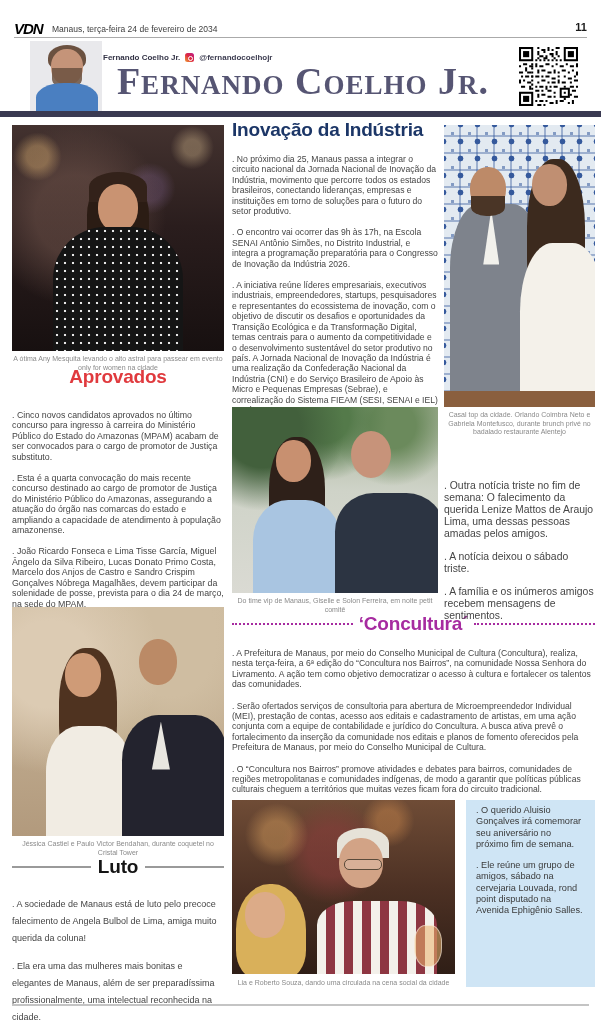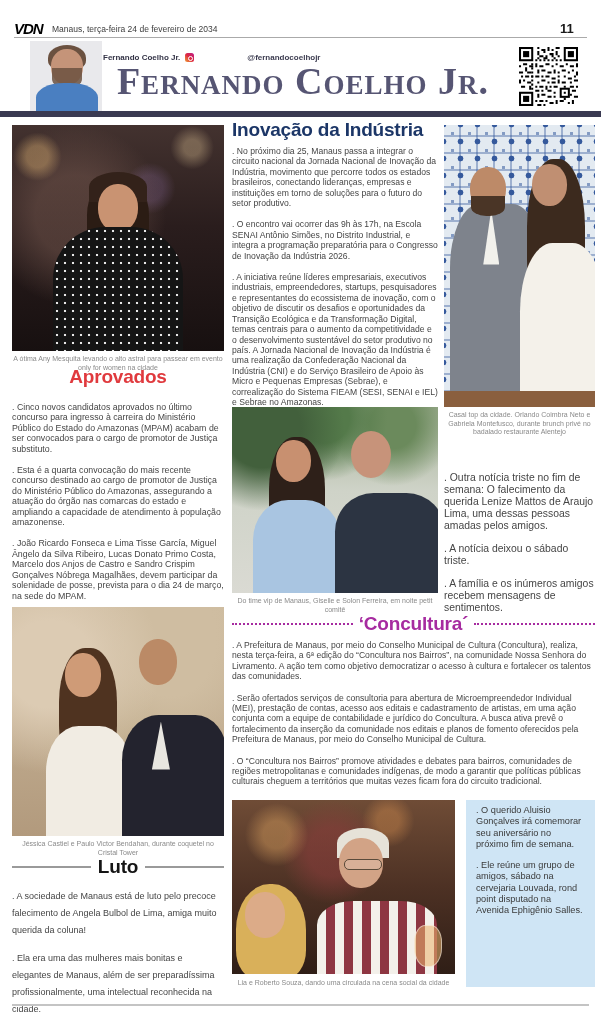--- a/index.html
+++ b/index.html
@@ -3,43 +3,43 @@
 <meta charset="utf-8">
 <style>
   html,body{margin:0;padding:0;background:#fff;}
   .page{position:relative;width:601px;height:1024px;background:#fff;overflow:hidden;
         font-family:"Liberation Sans",sans-serif;color:#454545;}
   .abs{position:absolute;}
 
   
   .logo{font-weight:900;font-size:15px;letter-spacing:-1px;color:#000;font-style:italic;}
   .dateline{font-size:8.5px;color:#3c3c3c;}
-  .pagenum{font-weight:bold;font-size:13px;color:#1a1a1a;text-align:left;}
+  .pagenum{font-weight:bold;font-size:11px;color:#1a1a1a;text-align:right;}
   .hairline{background:#aaa;height:1px;}
   .bottomline{background:#c4c4c4;height:2px;}
 
   
   .headshot{width:72px;height:71px;background:#e9e9ec;overflow:hidden;}
   .hs-hair{position:absolute;left:18px;top:4px;width:38px;height:26px;border-radius:50% 50% 40% 40%;background:#6b5140;}
   .hs-head{position:absolute;left:21px;top:8px;width:32px;height:36px;border-radius:48%;background:#c59479;}
   .hs-beard{position:absolute;left:22px;top:27px;width:30px;height:20px;border-radius:0 0 45% 45%;background:#6b5140;opacity:.85;}
   .hs-shirt{position:absolute;left:6px;top:42px;width:62px;height:32px;border-radius:45% 45% 0 0;background:#4a7fc1;}
   .byline-row{display:flex;align-items:center;gap:5px;}
   .byline{font-weight:bold;font-size:8px;color:#333346;}
   .ig{width:9px;height:9px;border-radius:2.5px;position:relative;
       background:linear-gradient(45deg,#f09433,#e6683c 25%,#dc2743 50%,#cc2366 75%,#bc1888);}
   .ig::after{content:"";position:absolute;left:2.5px;top:2.5px;width:3px;height:3px;border:1px solid #fff;border-radius:50%;}
-  .handle{font-weight:bold;font-size:8px;color:#3c3c50;margin-left:48px;}
+  .handle{font-weight:bold;font-size:8px;color:#3c3c50;}
   .bigtitle{font-family:"Liberation Serif",serif;font-variant:small-caps;font-weight:bold;
             font-size:38px;line-height:1;color:#565573;text-align:center;letter-spacing:1px;}
   .divbar{background:#3a3a52;height:6px;width:601px;}
   .qr{width:59px;height:59px;}
 
   
-  .body-text p{margin:0 0 11px;}
+  .body-text p{margin:8px 0 11px;}
   .t-mid{font-size:8.6px;line-height:10.4px;}
   .t-left{font-size:8.8px;line-height:10.4px;}
   .t-right{font-size:10.4px;line-height:12px;}
   .t-wide{font-size:8.6px;line-height:10.4px;}
   .t-luto{font-size:9px;line-height:17px;}
   .caption{font-size:7px;line-height:8.6px;color:#8a8a8a;text-align:center;}
   .h-sec{font-weight:800;font-size:19px;line-height:1;letter-spacing:-0.2px;}
   .h-inov{color:#1c3667;text-align:left;}
   .h-aprov{color:#e03a3e;text-align:center;}
   .h-sent{color:#141414;font-size:20px;text-align:left;}

